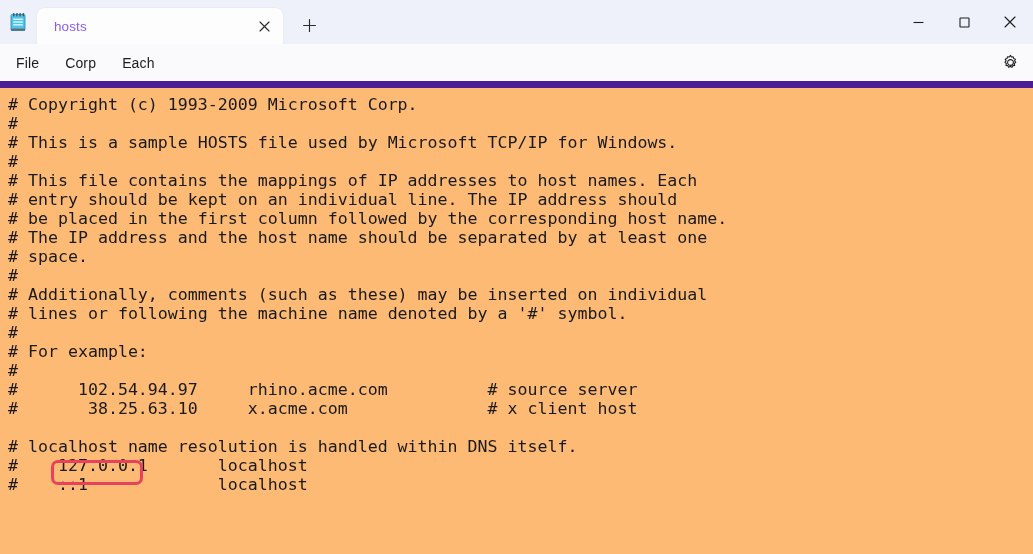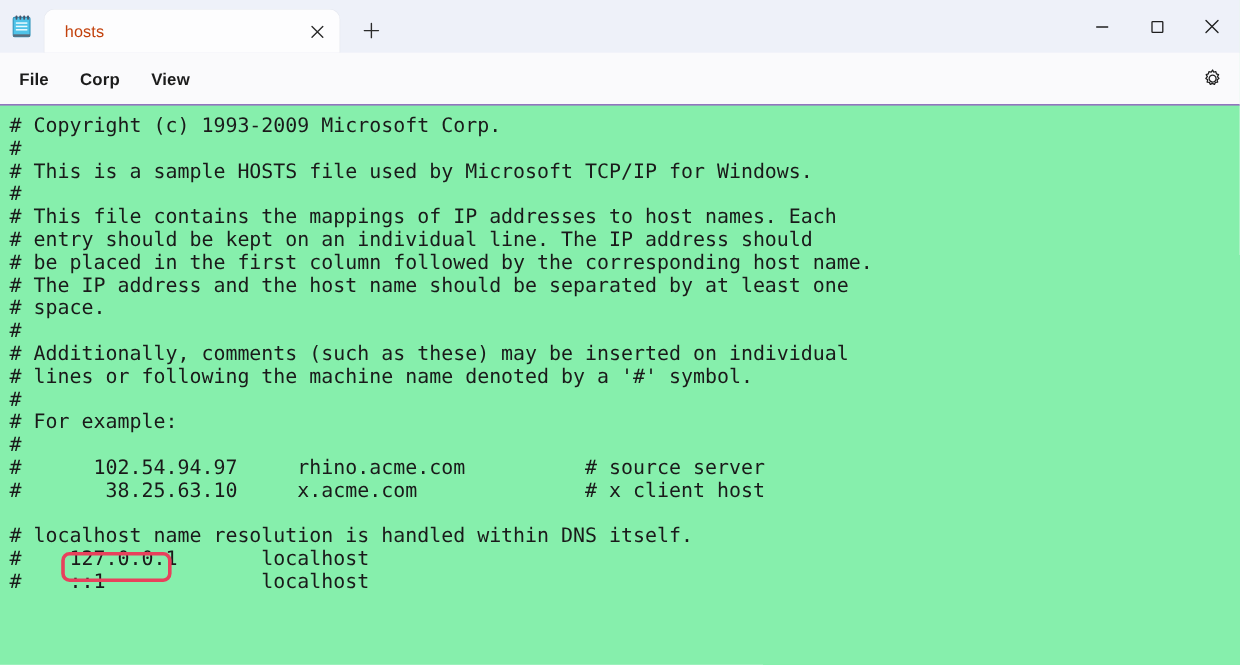--- a/index.html
+++ b/index.html
@@ -55,21 +55,21 @@
     background: #fdfdfe;
     border-radius: 8px 8px 0 0;
     display: flex;
     align-items: center;
     position: relative;
     box-shadow: 0 0 0 0.5px rgba(0,0,0,0.045);
   }
 
   .tab-title {
     font-size: 13.5px;
-    color: #c2410c;
+    color: #8b5cf6;
     margin-left: 17px;
     flex: 1 1 auto;
     white-space: nowrap;
     overflow: hidden;
     text-overflow: ellipsis;
     letter-spacing: 0.1px;
   }
 
   .tab-close {
     width: 26px;
@@ -116,23 +116,22 @@
   .cap-btn svg { display: block; }
 
   
   .menubar {
     height: 44px;
     flex: 0 0 44px;
     background: #fafafc;
     display: flex;
     align-items: center;
     position: relative;
-    border-bottom: 1px solid #4c1d95;
+    border-bottom: 7px solid #4c1d95;
     box-sizing: border-box;
-    font-weight: bold;
   }
   .menu-item {
     font-size: 14px;
     color: #1c1c1c;
     padding: 5px 10px;
     margin-left: 6px;
     border-radius: 4px;
     cursor: default;
     letter-spacing: 0.15px;
   }
@@ -149,21 +148,21 @@
     align-items: center;
     justify-content: center;
     border-radius: 5px;
     cursor: default;
   }
   .settings-btn svg { display: block; }
 
   
   .editor {
     flex: 1 1 auto;
-    background: #86efac;
+    background: #fdba74;
     position: relative;
     overflow: hidden;
   }
 
   .text-area {
     position: absolute;
     left: 0;
     top: 0;
     right: 0;
     bottom: 0;
@@ -256,21 +255,21 @@
           </svg>
         </span>
       </div>
     </div>
 
   </div>
 
   <div class="menubar">
     <div class="menu-item">File</div>
     <div class="menu-item">Corp</div>
-    <div class="menu-item">View</div>
+    <div class="menu-item">Each</div>
 
     <div class="settings-btn">
       <span>
         <svg width="17" height="17" viewBox="0 0 20 20">
           <path d="M10 6.6a3.4 3.4 0 1 0 0 6.8 3.4 3.4 0 0 0 0-6.8z" fill="none" stroke="#1f1f1f" stroke-width="1.25"></path>
           <path d="M10 1.6l1.0 2.0 2.2-.35.55 2.15 2.1.75-1.1 1.95 1.45 1.7-1.75 1.4.5 2.2-2.2.3-.95 2.0-2.0-1.0-2.0 1.0-.95-2.0-2.2-.3.5-2.2-1.75-1.4 1.45-1.7-1.1-1.95 2.1-.75.55-2.15 2.2.35z" fill="none" stroke="#1f1f1f" stroke-width="1.25" stroke-linejoin="round"></path>
         </svg>
       </span>
     </div>
   </div>

